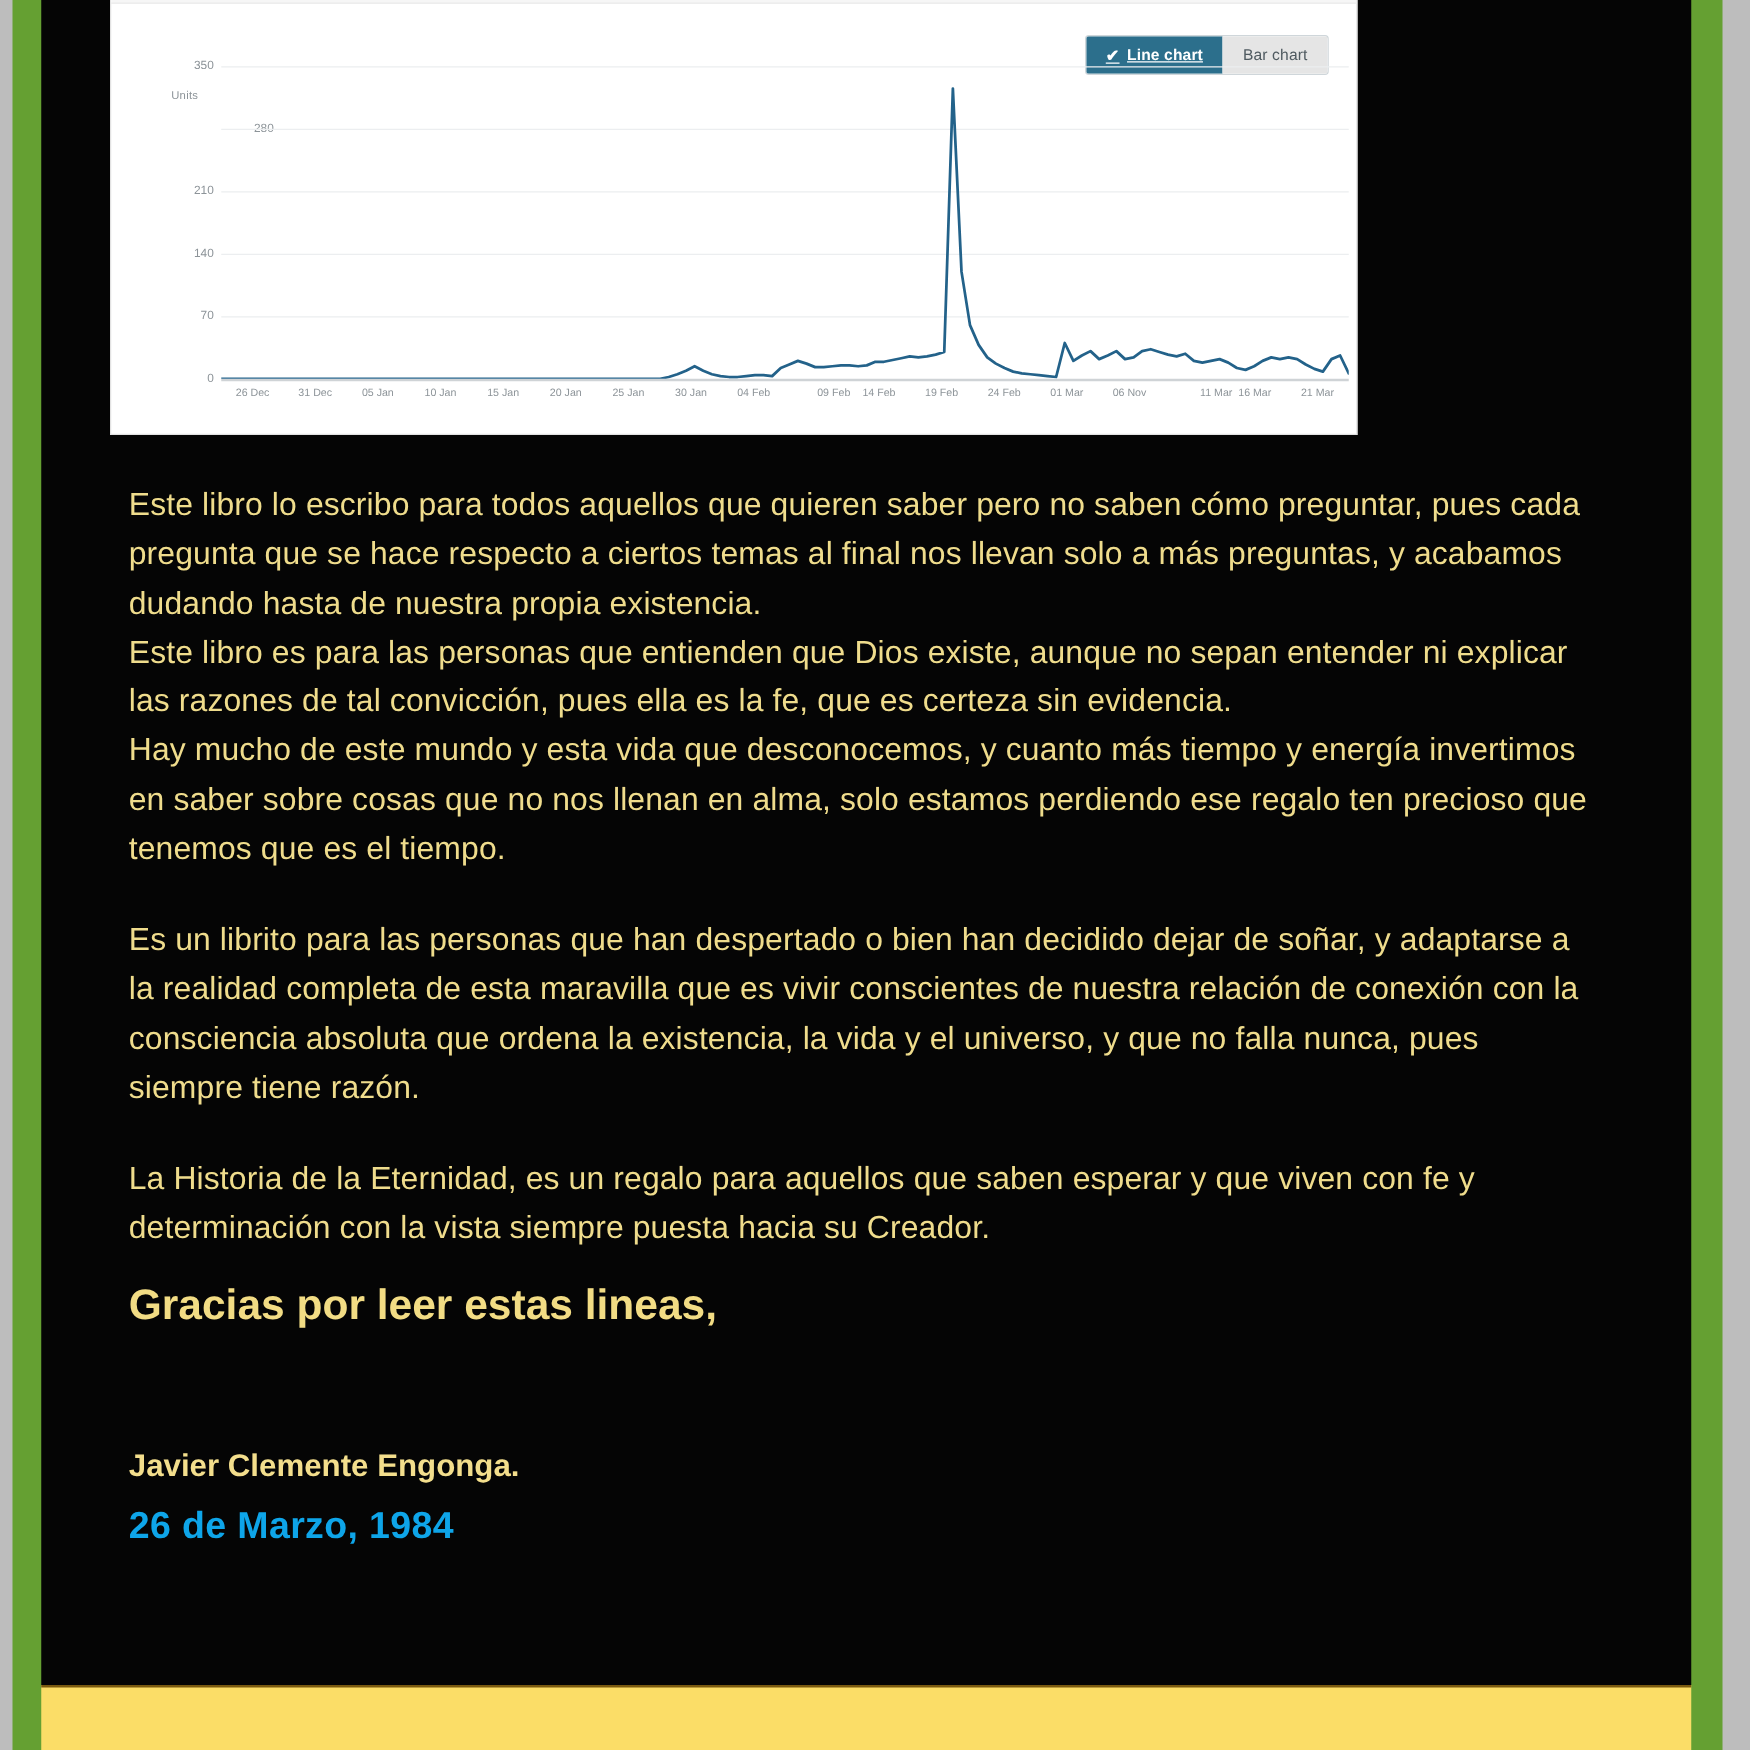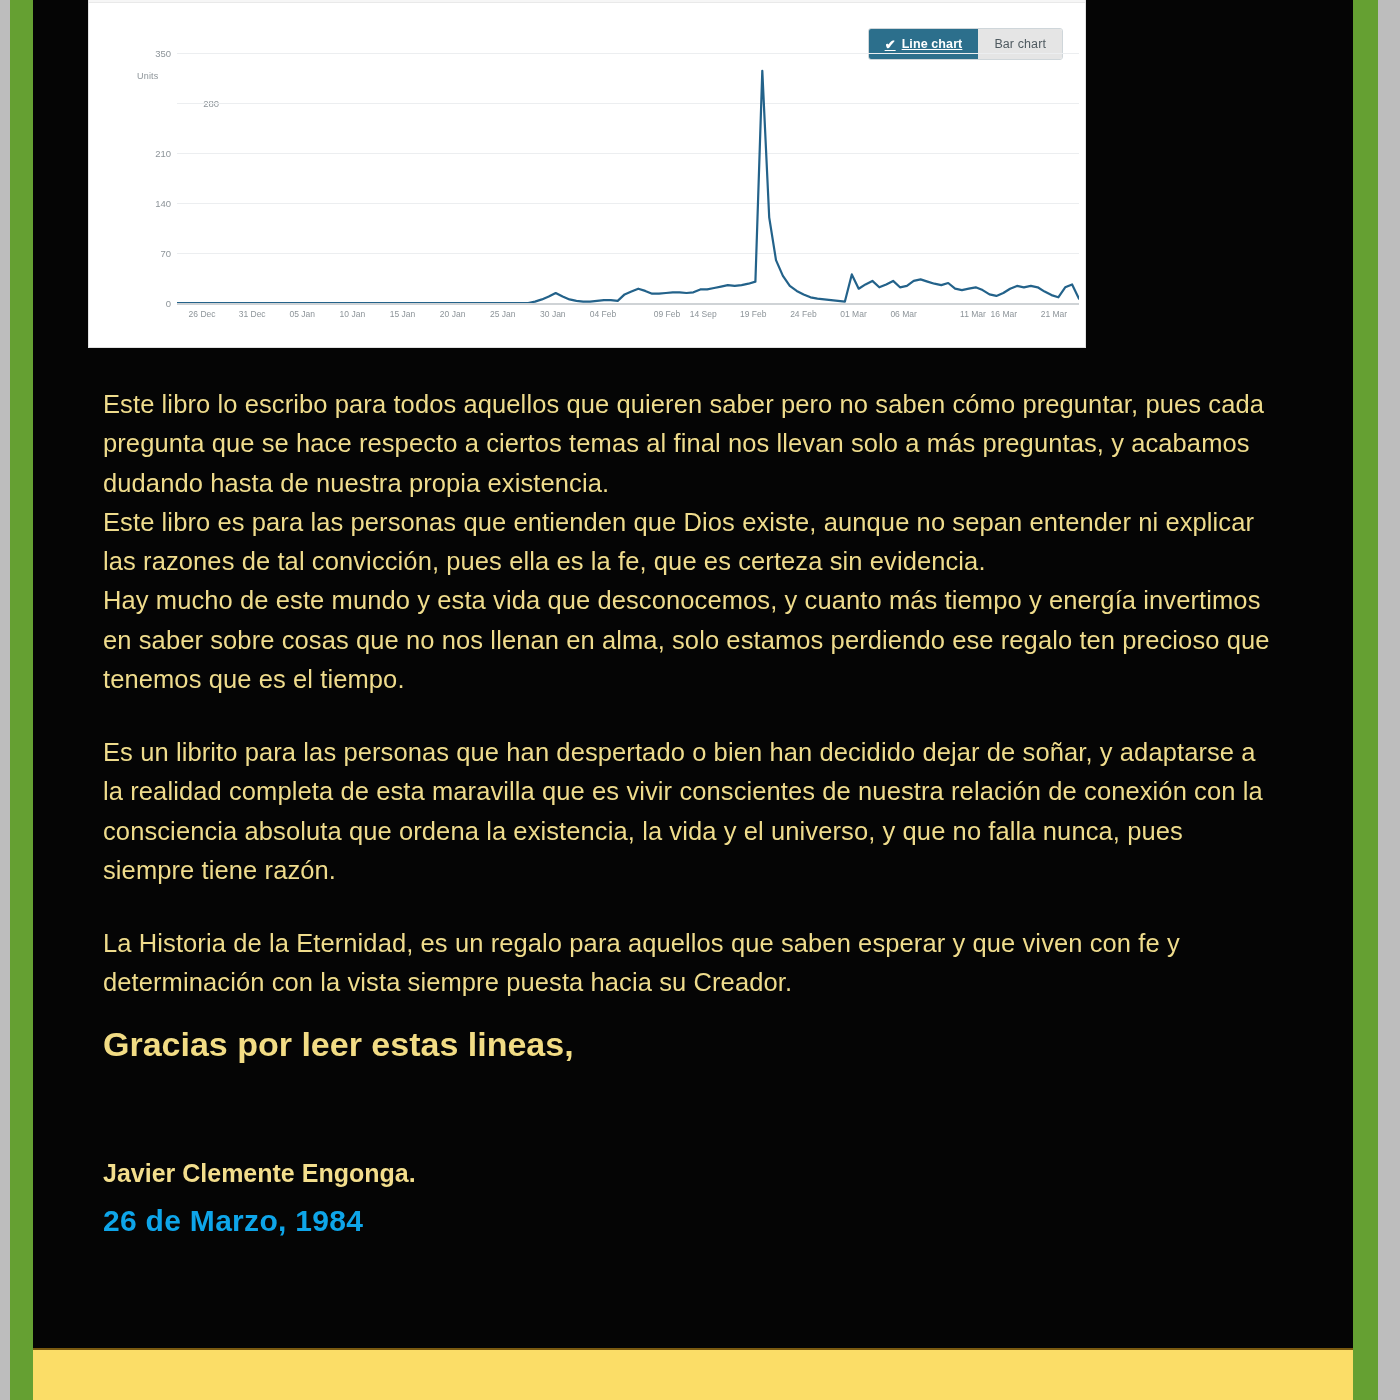--- a/index.html
+++ b/index.html
@@ -246,25 +246,25 @@
             <div class="xtick" style="left: 25.0556px;">26 Dec</div>
             <div class="xtick" style="left: 75.1667px;">31 Dec</div>
             <div class="xtick" style="left: 125.278px;">05 Jan</div>
             <div class="xtick" style="left: 175.389px;">10 Jan</div>
             <div class="xtick" style="left: 225.5px;">15 Jan</div>
             <div class="xtick" style="left: 275.611px;">20 Jan</div>
             <div class="xtick" style="left: 325.722px;">25 Jan</div>
             <div class="xtick" style="left: 375.833px;">30 Jan</div>
             <div class="xtick" style="left: 425.944px;">04 Feb</div>
             <div class="xtick" style="left: 490px;">09 Feb</div>
-            <div class="xtick" style="left: 526.167px;">14 Sep</div>
+            <div class="xtick" style="left: 526.167px;">14 Feb</div>
             <div class="xtick" style="left: 576.278px;">19 Feb</div>
             <div class="xtick" style="left: 626.389px;">24 Feb</div>
             <div class="xtick" style="left: 676.5px;">01 Mar</div>
-            <div class="xtick" style="left: 726.611px;">06 Mar</div>
+            <div class="xtick" style="left: 726.611px;">06 Nov</div>
             <div class="xtick" style="left: 796px; text-align: right;">11 Mar</div>
             <div class="xtick" style="left: 826.833px;">16 Mar</div>
             <div class="xtick" style="left: 876.944px;">21 Mar</div>
           </div>
       </div>
     </div>
 
     <div id="letter">
       <p class="para tight">Este libro lo escribo para todos aquellos que quieren saber pero no saben cómo preguntar, pues cada pregunta que se hace respecto a ciertos temas al final nos llevan solo a más preguntas, y acabamos dudando hasta de nuestra propia existencia.</p>
       <p class="para tight">Este libro es para las personas que entienden que Dios existe, aunque no sepan entender ni explicar las razones de tal convicción, pues ella es la fe, que es certeza sin evidencia.</p>

